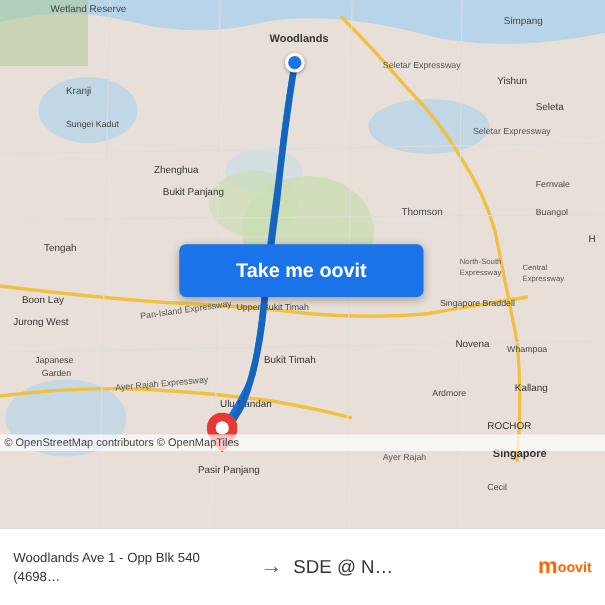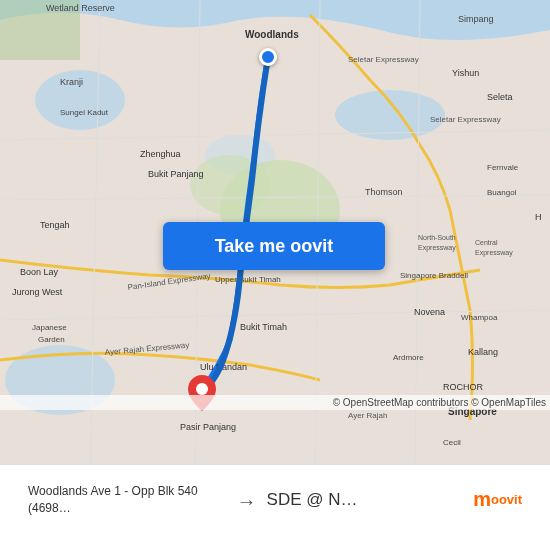--- a/index.html
+++ b/index.html
@@ -45,38 +45,38 @@
       justify-content: center;
       box-shadow: 0 2px 8px rgba(0,0,0,0.3);
       z-index: 10;
     }
 
     #attribution {
       position: absolute;
       bottom: 70px;
       left: 0;
       right: 0;
-      text-align: right;
+      text-align: left;
       font-size: 10px;
       color: #444;
       z-index: 10;
       background: rgba(255,255,255,0.7);
       padding: 2px 4px;
     }
 
     #bottom-bar {
       position: absolute;
-      bottom: 16px;
+      bottom: 0;
       left: 0;
       width: 550px;
       height: 70px;
       background: white;
       display: flex;
       align-items: center;
-      padding: 0 28px;
+      padding: 0 12px;
       border-top: 1px solid #ddd;
       z-index: 20;
     }
 
     #from-info {
       flex: 1;
       display: flex;
       flex-direction: column;
       justify-content: center;
     }

